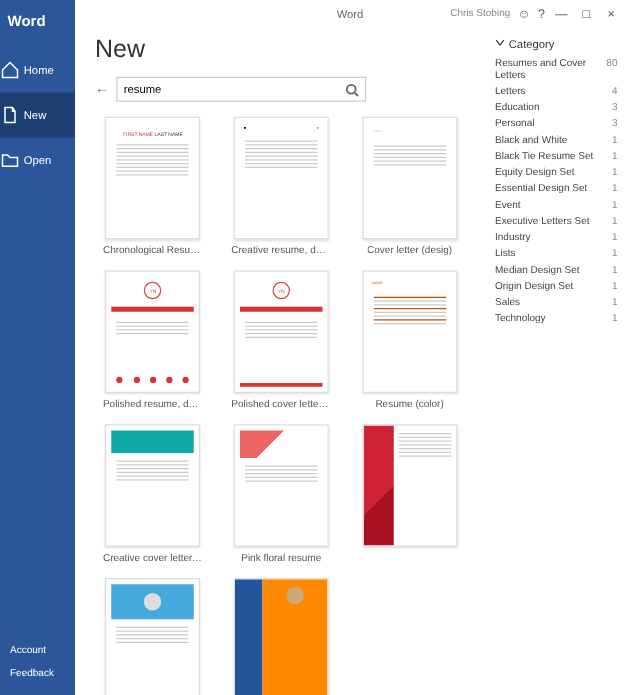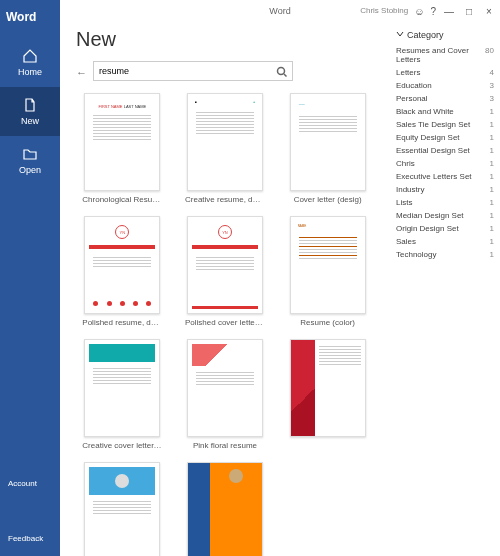--- a/index.html
+++ b/index.html
@@ -1,24 +1,24 @@
 <!DOCTYPE html>
 <html><head>
 <meta charset="utf-8">
 <style>
 * { margin:0; padding:0; box-sizing:border-box; font-family:"Segoe UI",sans-serif; }
 body { width:500px; height:556px; overflow:hidden; display:flex; background:#f3f3f3; }
 .sidebar { width:60px; background:#2b579a; color:#fff; display:flex; flex-direction:column; font-size:9px; }
 .brand { font-size:12px; font-weight:600; padding:10px 6px 14px; }
 .navitems { flex:1; }
-.nav { display:flex; flex-direction:column; align-items:center; padding:10px 0; cursor:pointer; gap:3px; }
+.nav { display:flex; flex-direction:row; align-items:center; padding:10px 0; cursor:pointer; gap:3px; }
 .nav svg { width:16px; height:16px; fill:none; stroke:#fff; stroke-width:1.2; }
 .nav.active { background:#1e3f72; }
 .footer-links { padding-bottom:8px; }
-.flink { font-size:8px; padding:5px 8px; cursor:pointer;margin-top:36px; }
+.flink { font-size:8px; padding:5px 8px; cursor:pointer; }
 .main { flex:1; background:#fff; position:relative; display:flex; flex-direction:column; }
 .titlebar { height:22px; display:flex; align-items:center; justify-content:center; font-size:9px; color:#666; position:relative; }
 .tb-title { position:absolute; left:50%; transform:translateX(-50%); }
 .tb-right { position:absolute; right:4px; display:flex; align-items:flex-start; gap:6px; font-size:10px; color:#555; }
 .tb-user { font-size:8px; color:#888; }
 .tb-btn { width:14px; text-align:center; cursor:pointer; }
 .page { flex:1; display:flex; overflow:hidden; }
 .content { flex:1; padding:6px 16px 0 16px; overflow-y:auto; }
 h1 { font-size:20px; font-weight:400; color:#333; margin-bottom:10px; }
 .searchrow { display:flex; align-items:center; gap:6px; margin-bottom:12px; }
@@ -319,33 +319,33 @@
           </div>
           <div class="catrow">
             <span>Personal</span>
             <span class="c">3</span>
           </div>
           <div class="catrow">
             <span>Black and White</span>
             <span class="c">1</span>
           </div>
           <div class="catrow">
-            <span>Sales Tie Design Set</span>
+            <span>Black Tie Resume Set</span>
             <span class="c">1</span>
           </div>
           <div class="catrow">
             <span>Equity Design Set</span>
             <span class="c">1</span>
           </div>
           <div class="catrow">
             <span>Essential Design Set</span>
             <span class="c">1</span>
           </div>
           <div class="catrow">
-            <span>Chris</span>
+            <span>Event</span>
             <span class="c">1</span>
           </div>
           <div class="catrow">
             <span>Executive Letters Set</span>
             <span class="c">1</span>
           </div>
           <div class="catrow">
             <span>Industry</span>
             <span class="c">1</span>
           </div>

